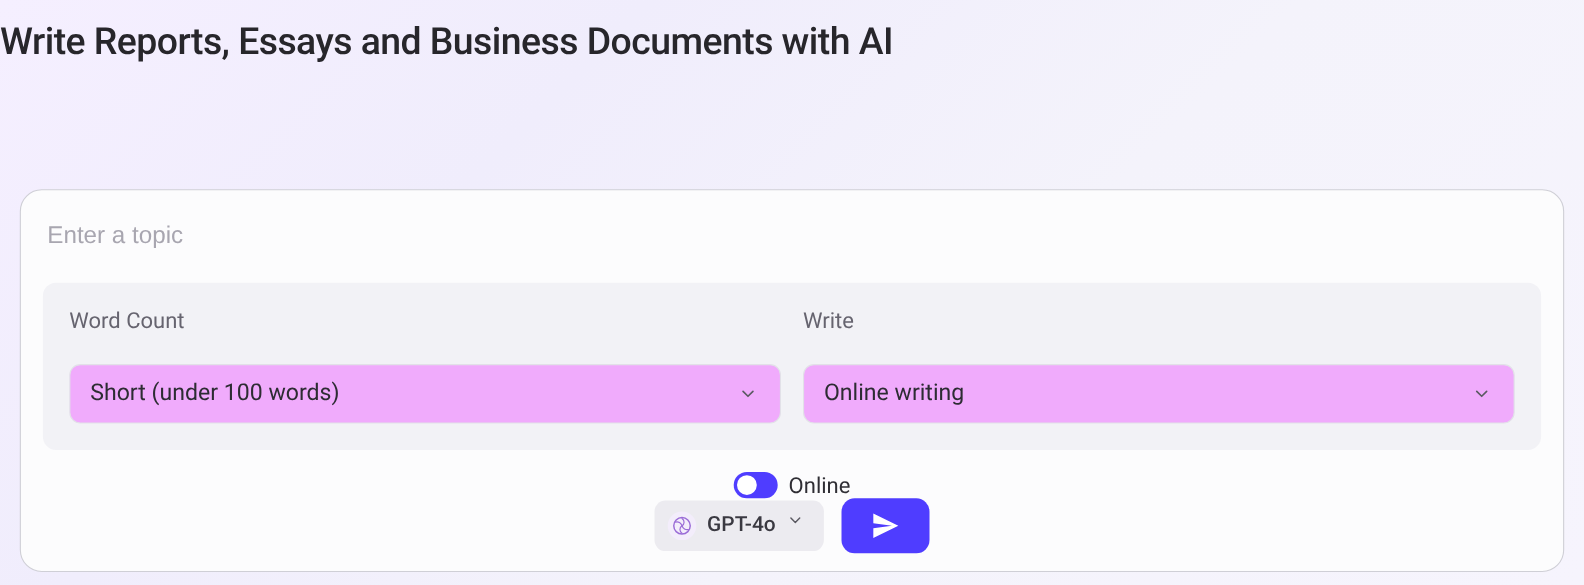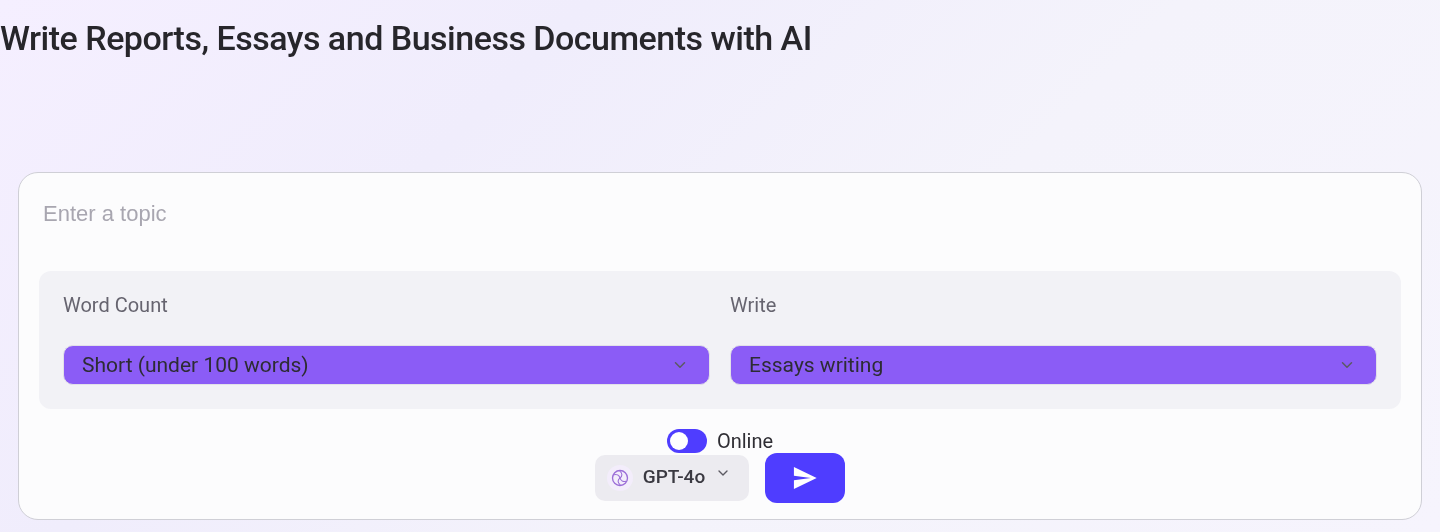--- a/index.html
+++ b/index.html
@@ -49,24 +49,24 @@
       gap: 20px;
     }
     .field { flex: 1; display: flex; flex-direction: column; }
     .field-label {
       font-size: 20px;
       color: #66646f;
       margin-bottom: 28px;
       font-weight: 400;
     }
     .select {
-      background: #8b5cf6;
+      background: #f0abfc;
       border: 1px solid #e2e1e8;
       border-radius: 10px;
-      height: 40px;
+      height: 54px;
       display: flex;
       align-items: center;
       justify-content: space-between;
       padding: 0 20px 0 18px;
       cursor: pointer;
     }
     .select-value { font-size: 21px; color: #2d2c33; }
     .chevron { width: 18px; height: 18px; flex-shrink: 0; }
     .chevron svg { display: block; }
     .footer-row {
@@ -133,21 +133,21 @@
         <span class="chevron">
           <svg width="18" height="18" viewBox="0 0 24 24" fill="none">
               <path d="M6 9l6 6 6-6" stroke="#5b5a62" stroke-width="2" stroke-linecap="round" stroke-linejoin="round"></path>
             </svg>
         </span>
       </div>
     </div>
     <div class="field">
       <div class="field-label">Write</div>
       <div class="select">
-        <span class="select-value">Essays writing</span>
+        <span class="select-value">Online writing</span>
         <span class="chevron">
           <svg width="18" height="18" viewBox="0 0 24 24" fill="none">
               <path d="M6 9l6 6 6-6" stroke="#5b5a62" stroke-width="2" stroke-linecap="round" stroke-linejoin="round"></path>
             </svg>
         </span>
       </div>
     </div>
   </div>
 
   <div class="footer-row">

